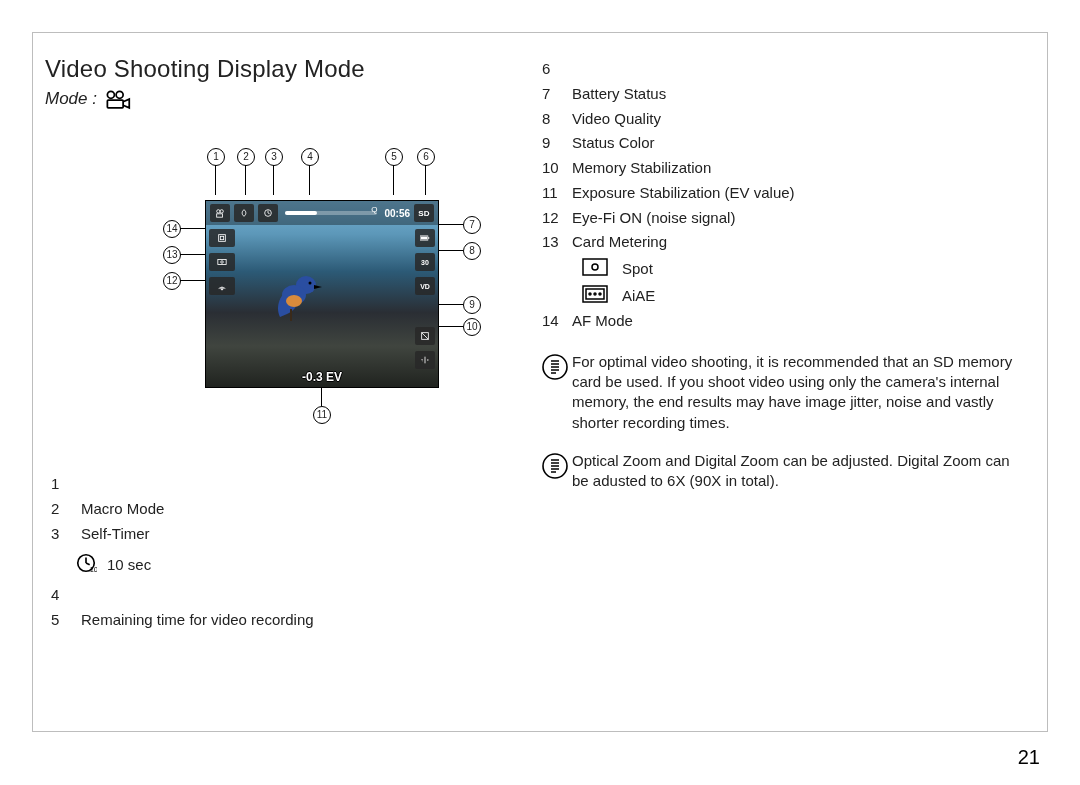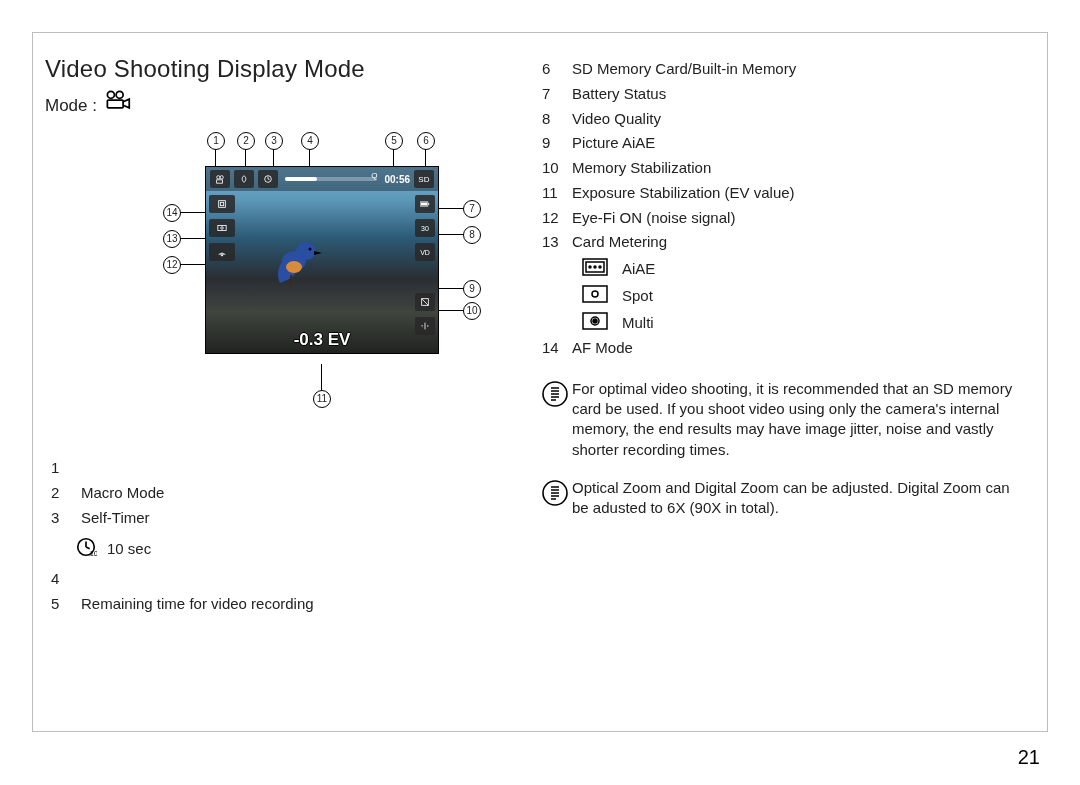--- a/index.html
+++ b/index.html
@@ -37,37 +37,38 @@
 
   h2.title {
     margin: 0 0 6px 0;
     font-weight: 400;
     font-size: 24px;
     letter-spacing: .2px;
   }
   .mode-line {
     font-size: 17px;
     display: flex;
-    align-items: flex-end;
+    align-items: flex-start;
     gap: 6px;
-    margin-bottom: 16px;
+    margin-bottom: 32px;
+    font-style: italic;
   }
   .mode-line svg { width: 28px; height: 22px; }
 
   
   .diagram-wrap {
     position: relative;
     width: 360px;
     height: 300px;
     margin-left: 100px;
     margin-bottom: 24px;
   }
   .lcd {
     position: absolute;
-    left: 60px; top: 34px;
+    left: 60px; top: 52px;
     width: 232px; height: 186px;
     background: #000;
     border: 1px solid #000;
     overflow: hidden;
   }
   .photo {
     position: absolute;
     inset: 0;
     background: linear-gradient(180deg, #78b4d8 0%, #5c97b8 18%, #2c5a76 38%, #2a2e34 60%, #40453f 78%, #20231f 100%);
   }
@@ -76,21 +77,21 @@
     display: flex; align-items: center; padding: 0 4px; gap: 4px;
     background: rgba(0,0,0,.35);
   }
   .chip {
     background: rgba(40,40,40,.85);
     color: #fff;
     font-size: 9px;
     padding: 2px 3px;
     border-radius: 2px;
     display: inline-flex; align-items: center; justify-content: center;
-    min-width: 14px; height: 14px;
+    min-width: 14px; height: 14px; font-weight: bold;
   }
   .chip svg { width: 10px; height: 10px; }
   .zoomtrack {
     flex: 1; height: 4px; background: rgba(255,255,255,.3);
     border-radius: 2px; position: relative; margin: 0 3px;
   }
   .zoomtrack::before { content:""; position:absolute; left:0; width:35%; height:100%; background:#fff; border-radius:2px; }
   .zoomtrack::after { content:"Q"; position:absolute; right:0; top:-6px; color:#fff; font-size:8px; }
   .topbar .time { color:#fff; font-size:10px; font-weight:600; }
   .chip.sd { font-size:8px; letter-spacing:.3px; }
@@ -102,21 +103,21 @@
   .rightcol {
     position:absolute; right:0; top:28px; width:26px; display:flex; flex-direction:column; gap:6px;
     padding-right:3px; align-items:flex-end;
   }
   .bird {
     position:absolute; left:58px; top:66px; width:64px; height:64px;
   }
   .bird svg { width:100%; height:100%; }
   .ev-label {
     position:absolute; bottom:3px; left:50%; transform:translateX(-50%);
-    color:#fff; font-size:17px; font-weight:600;
+    color:#fff; font-size:12px; font-weight:600;
     text-shadow: 1px 0 #000, -1px 0 #000, 0 1px #000, 0 -1px #000;
   }
 
   
   .badge {
     position:absolute; width:16px; height:16px; border:1px solid #000; border-radius:50%;
     font-size:10px; line-height:15px; text-align:center; background:#fff;
     font-family: Arial, sans-serif;
   }
   .lead { position:absolute; background:#000; }
@@ -321,83 +322,72 @@
             <span class="n">5</span>
             <span class="t">Remaining time for video recording</span>
           </li>
       </ul>
     </div>
 
     <div class="col col-right">
       <ul class="legend" style="margin-top:2px">
         <li>
             <span class="n">6</span>
-            <span class="t">SD Memory Card/Built-in Memory</span>
           </li>
         <li>
             <span class="n">7</span>
             <span class="t">Battery Status</span>
           </li>
         <li>
             <span class="n">8</span>
             <span class="t">Video Quality</span>
           </li>
         <li>
             <span class="n">9</span>
-            <span class="t">Picture AiAE</span>
+            <span class="t">Status Color</span>
           </li>
         <li>
             <span class="n">10</span>
             <span class="t">Memory Stabilization</span>
           </li>
         <li>
             <span class="n">11</span>
             <span class="t">Exposure Stabilization (EV value)</span>
           </li>
         <li>
             <span class="n">12</span>
             <span class="t">Eye-Fi ON (noise signal)</span>
           </li>
         <li>
             <span class="n">13</span>
             <span class="t">Card Metering</span>
           </li>
       </ul>
 
+      <div class="metering">
+        <span>
+          <svg viewBox="0 0 26 18" stroke="#000" fill="none" stroke-width="1.5">
+            <rect x="1" y="1" width="24" height="16"></rect>
+              <circle cx="13" cy="9" r="3"></circle>
+          </svg>
+        </span>
+        <span>Spot</span>
+      </div>
       <div class="metering">
         <span>
           <svg viewBox="0 0 26 18" stroke="#000" fill="none" stroke-width="1.5">
             <rect x="1" y="1" width="24" height="16"></rect>
               <rect x="4" y="4" width="18" height="10"></rect>
             <circle cx="8" cy="9" r="1"></circle>
               <circle cx="13" cy="9" r="1"></circle>
               <circle cx="18" cy="9" r="1"></circle>
           </svg>
         </span>
         <span>AiAE</span>
       </div>
-      <div class="metering">
-        <span>
-          <svg viewBox="0 0 26 18" stroke="#000" fill="none" stroke-width="1.5">
-            <rect x="1" y="1" width="24" height="16"></rect>
-              <circle cx="13" cy="9" r="3"></circle>
-          </svg>
-        </span>
-        <span>Spot</span>
-      </div>
-      <div class="metering">
-        <span>
-          <svg viewBox="0 0 26 18" stroke="#000" fill="none" stroke-width="1.5">
-            <rect x="1" y="1" width="24" height="16"></rect>
-              <circle cx="13" cy="9" r="4"></circle>
-              <circle cx="13" cy="9" r="2" fill="#000"></circle>
-          </svg>
-        </span>
-        <span>Multi</span>
-      </div>
 
       <ul class="legend">
         <li>
             <span class="n">14</span>
             <span class="t">AF Mode</span>
           </li>
       </ul>
 
       <div class="note">
         <span>

